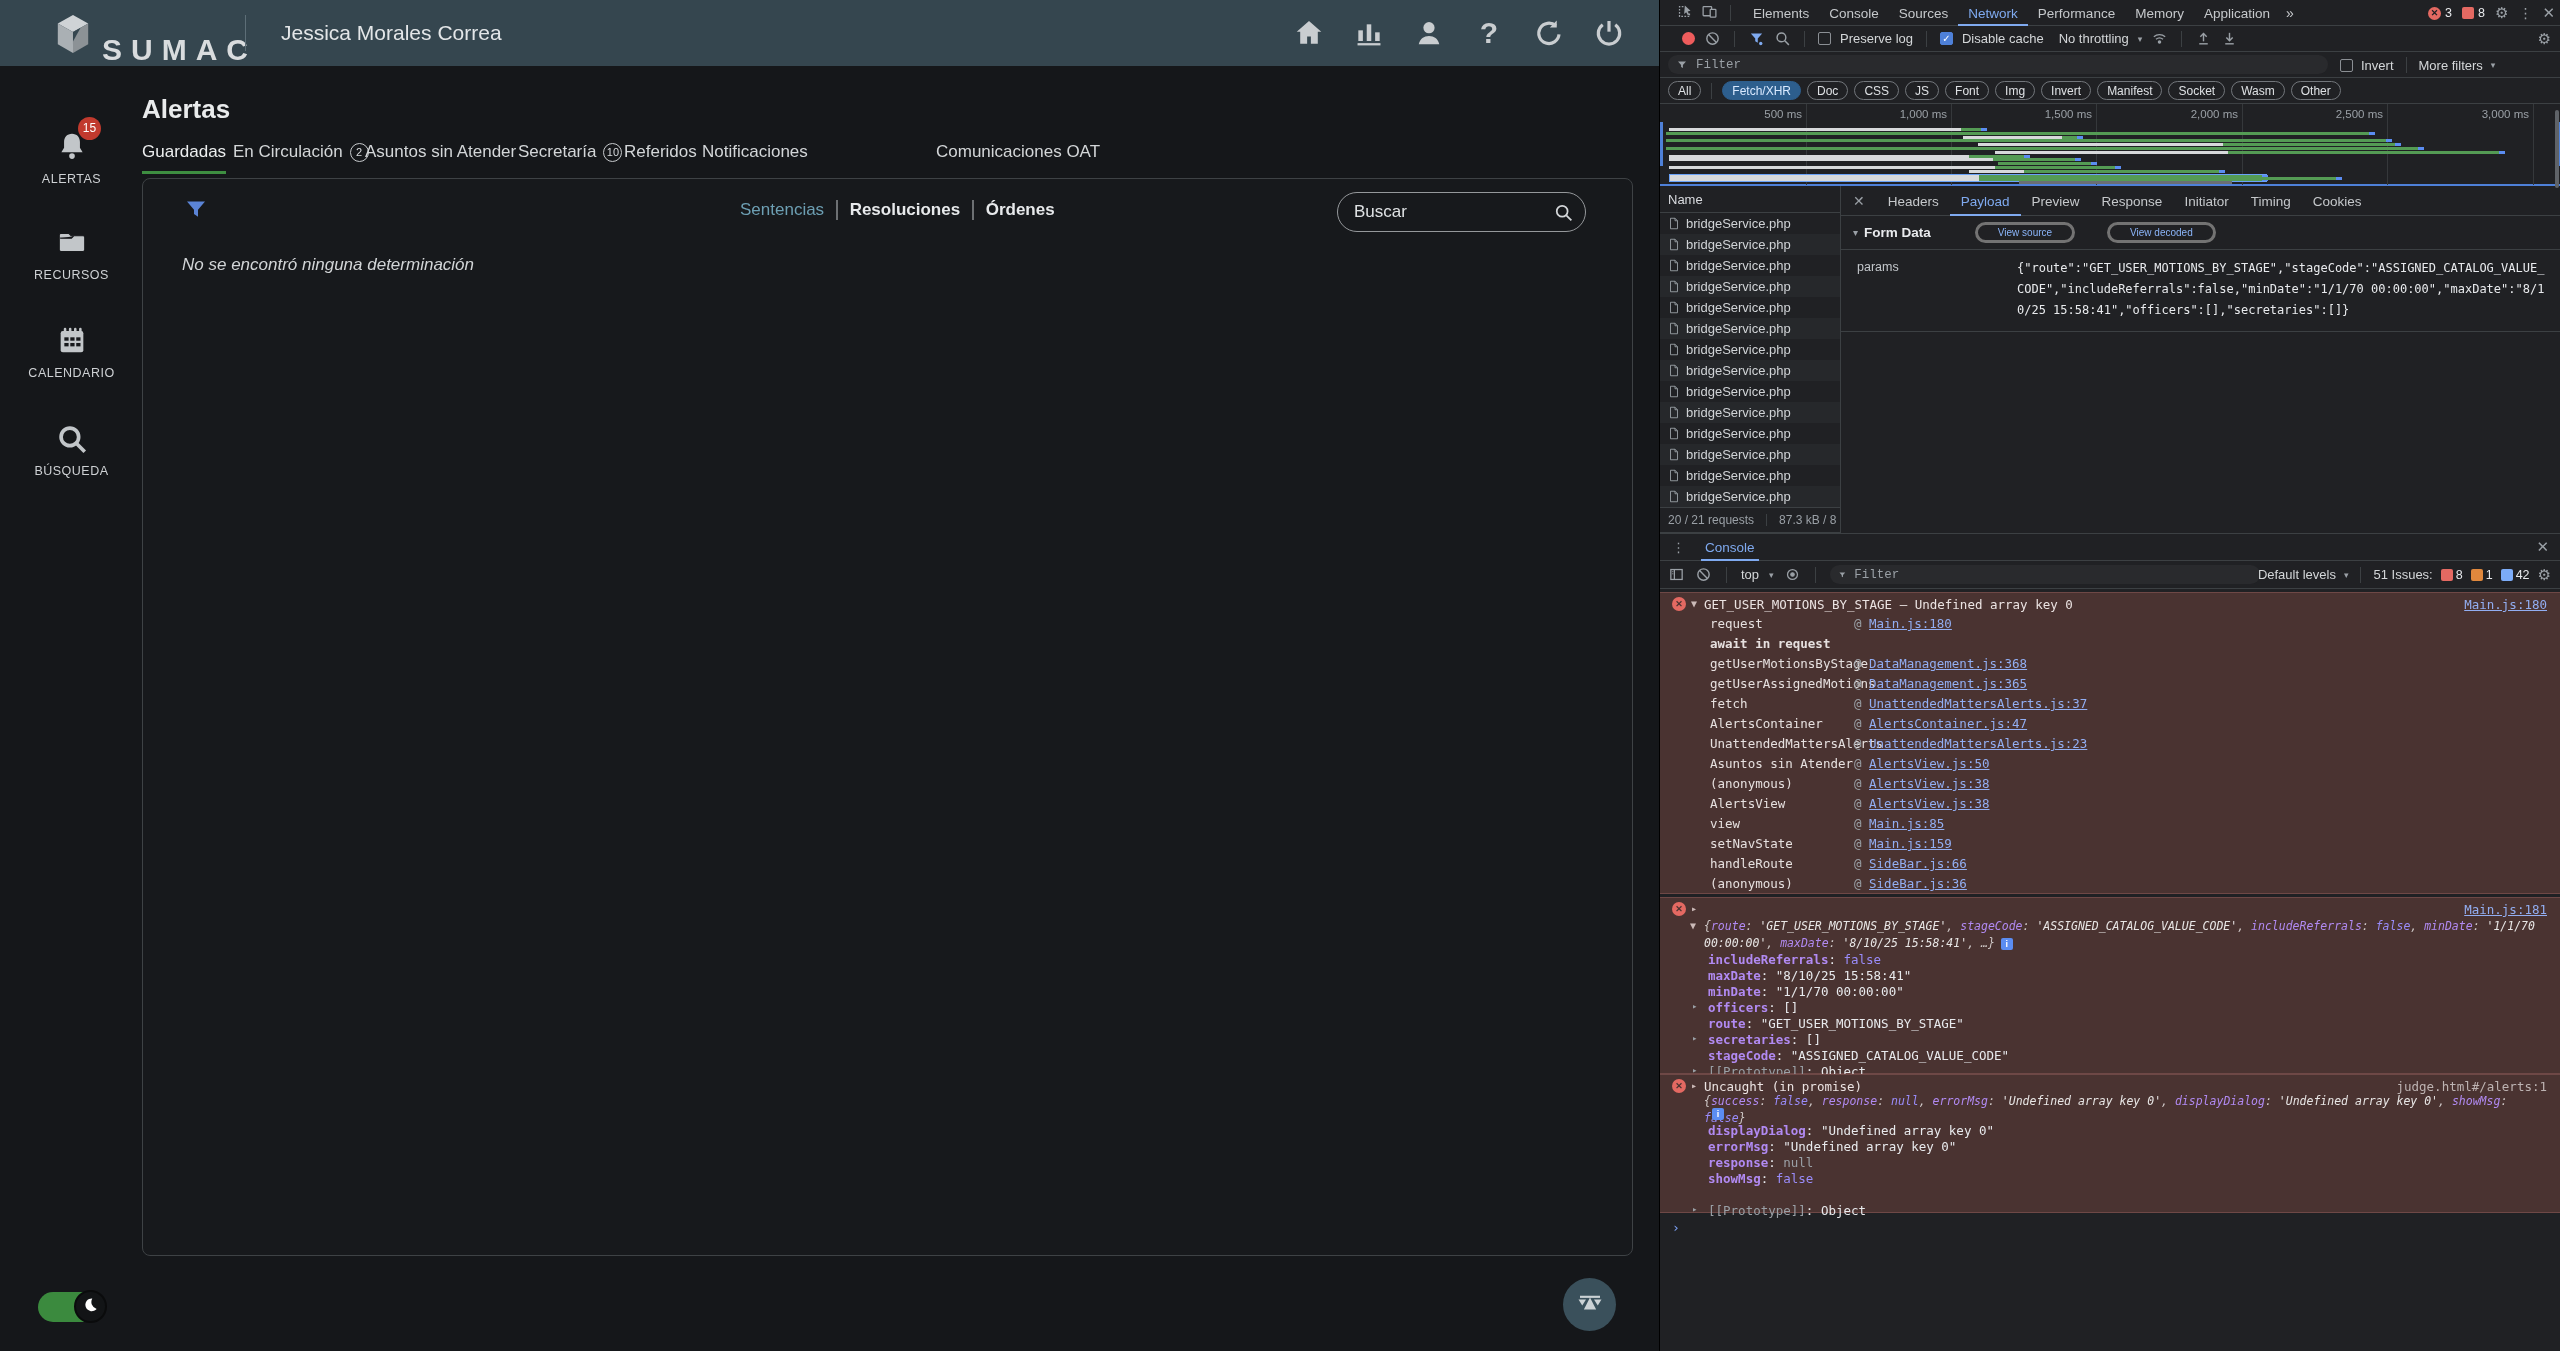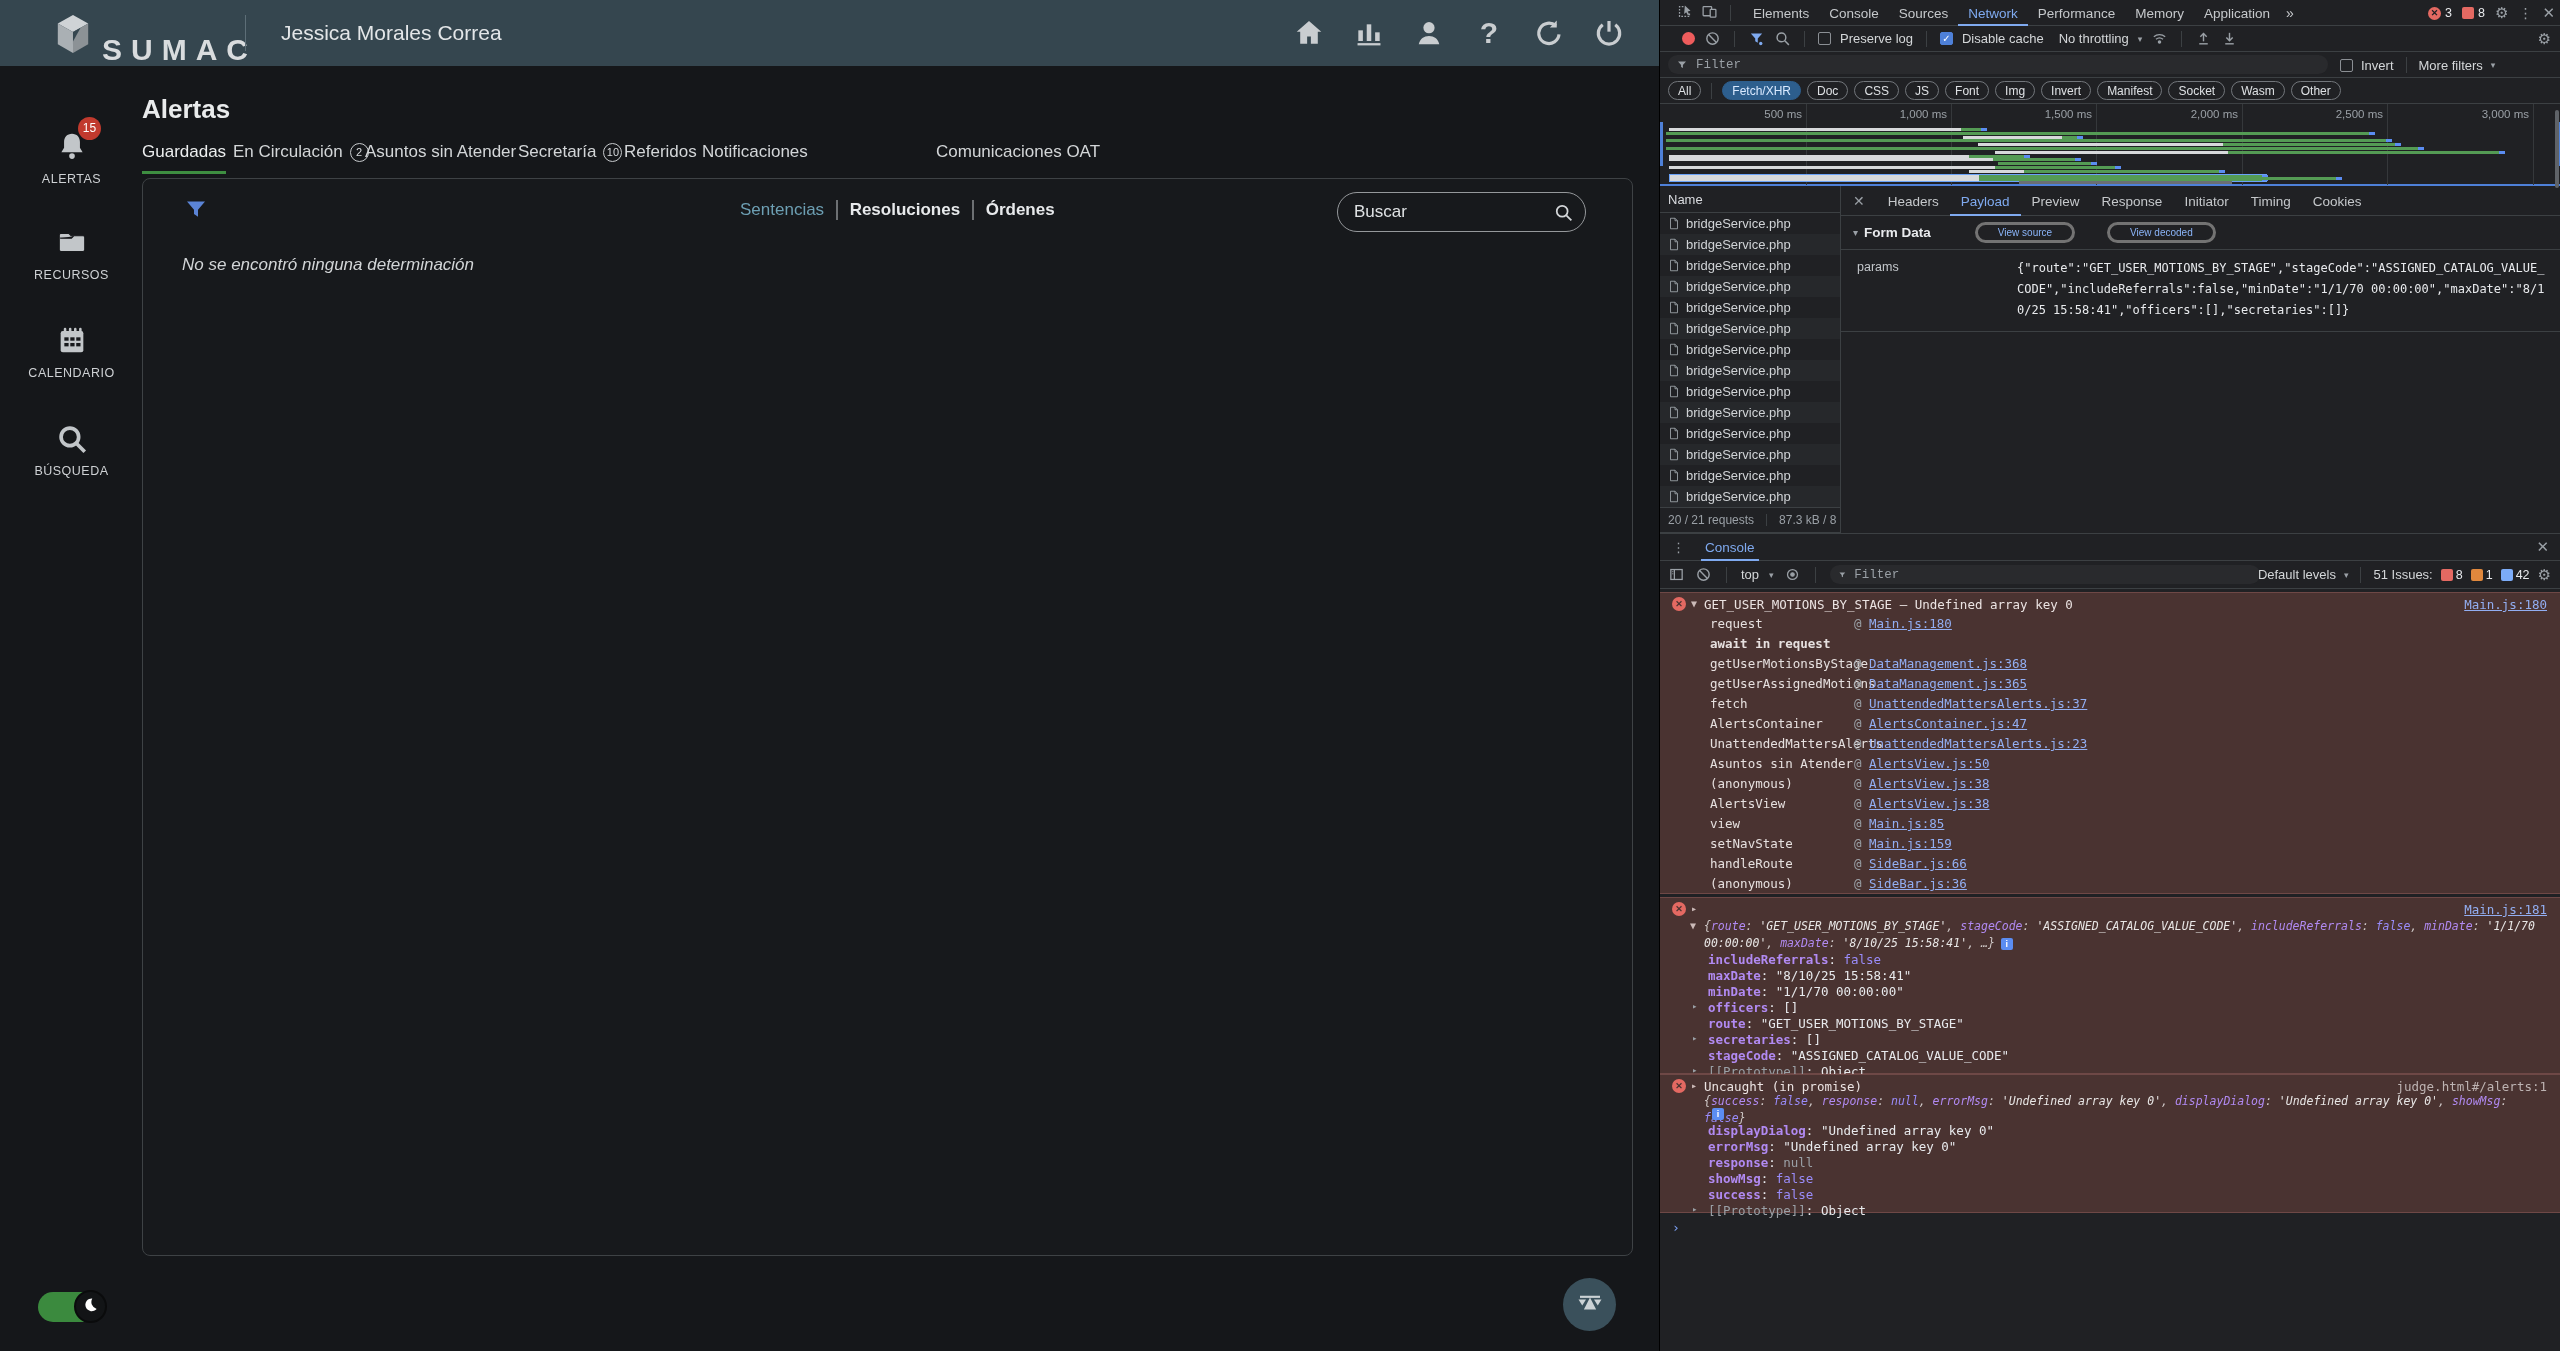--- a/index.html
+++ b/index.html
@@ -865,23 +865,20 @@
             </div>
             <div class="prop-row" style="top: 64px;">
               <span class="prop-text"><span class="pk">errorMsg</span><span style="color:#e8eaed">: </span><span class="pv-str">"Undefined array key 0"</span></span>
             </div>
             <div class="prop-row" style="top: 80px;">
               <span class="prop-text"><span class="pk">response</span><span style="color:#e8eaed">: </span><span class="pv-null">null</span></span>
             </div>
             <div class="prop-row" style="top: 96px;">
               <span class="prop-text"><span class="pk">showMsg</span><span style="color:#e8eaed">: </span><span class="pv-bool">false</span></span>
             </div>
-            <div class="prop-row" style="top: 112px;">
-              <span class="prop-text"><span class="pk">success</span><span style="color:#e8eaed">: </span><span class="pv-bool">false</span></span>
-            </div>
             <div class="prop-row" style="top: 128px;">
               <span class="prop-tri">▸</span>
               <span class="prop-text"><span class="pk proto">[[Prototype]]</span><span style="color:#e8eaed">: </span><span class="pv-obj">Object</span></span>
             </div>
           </div>
           <span class="prompt" style="top: 630px;">›</span>
         </div>
     </div>
   </div>
 </div>

